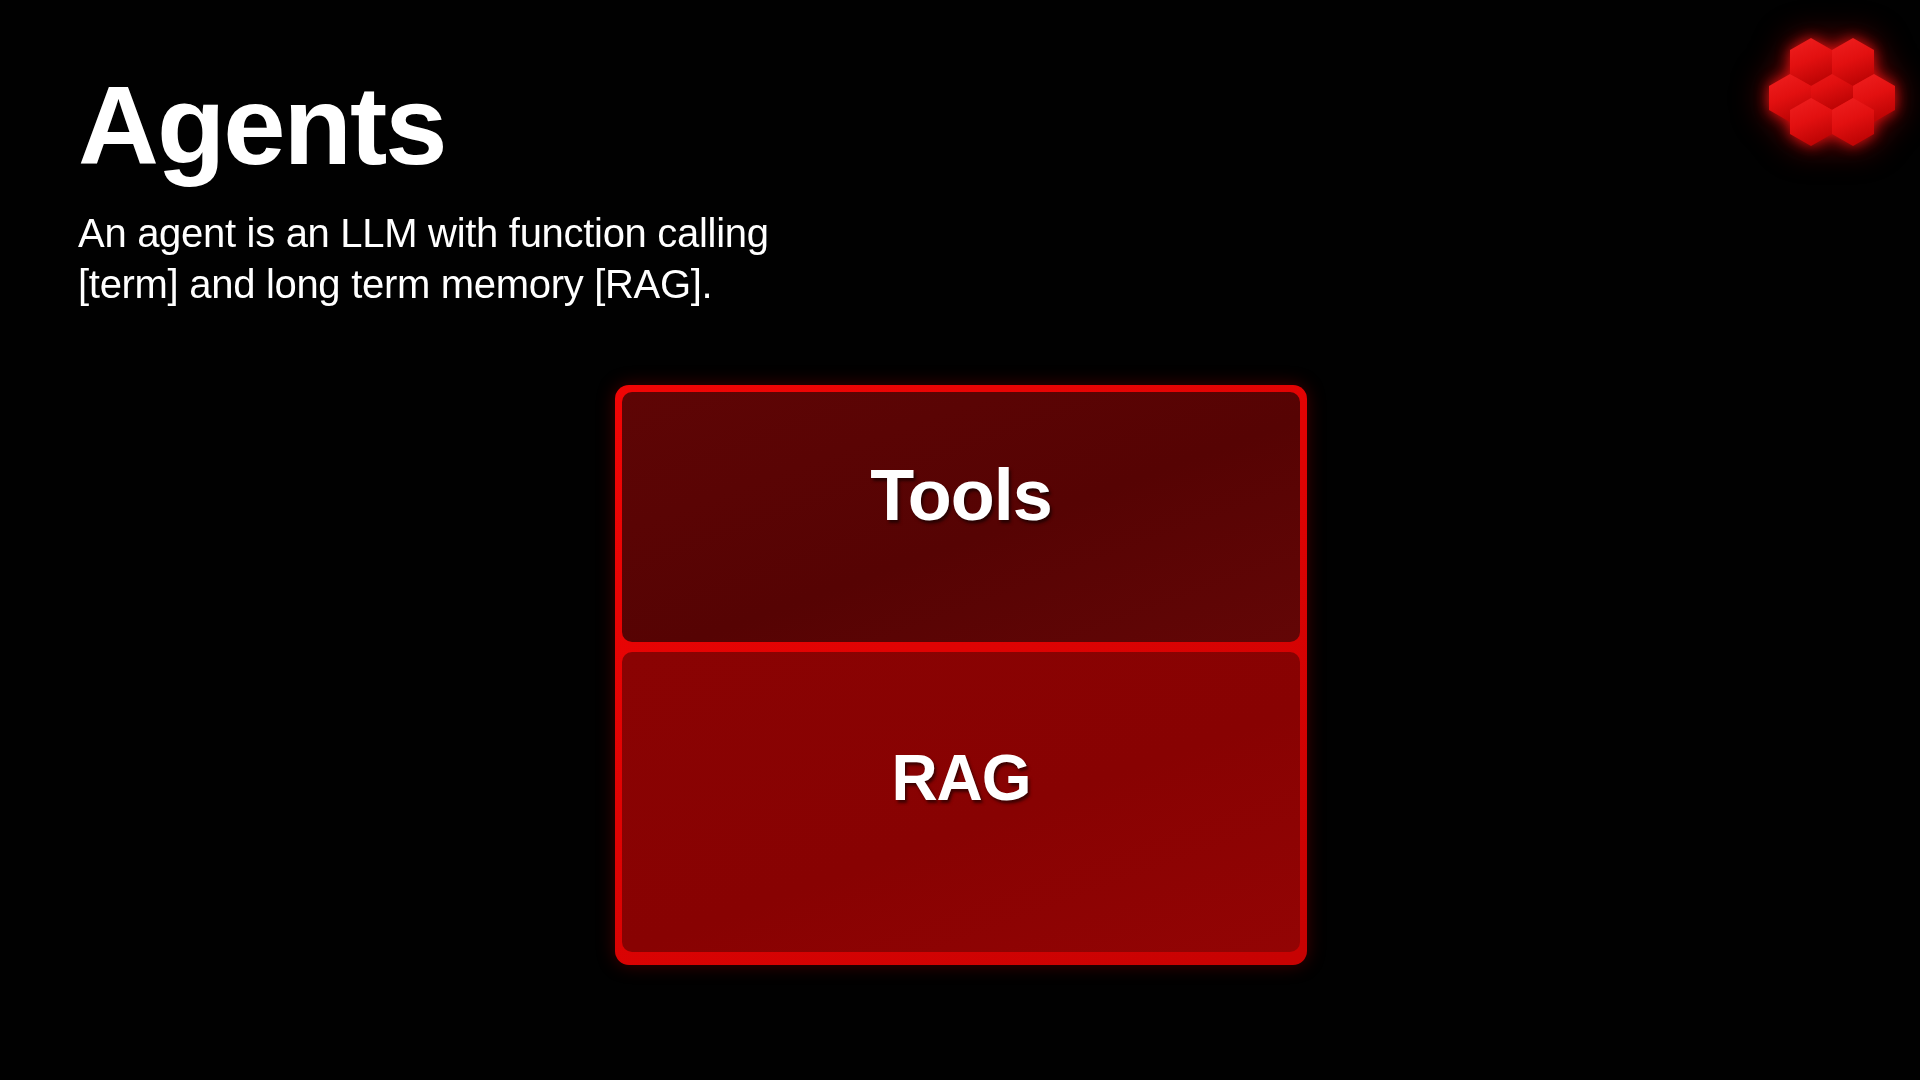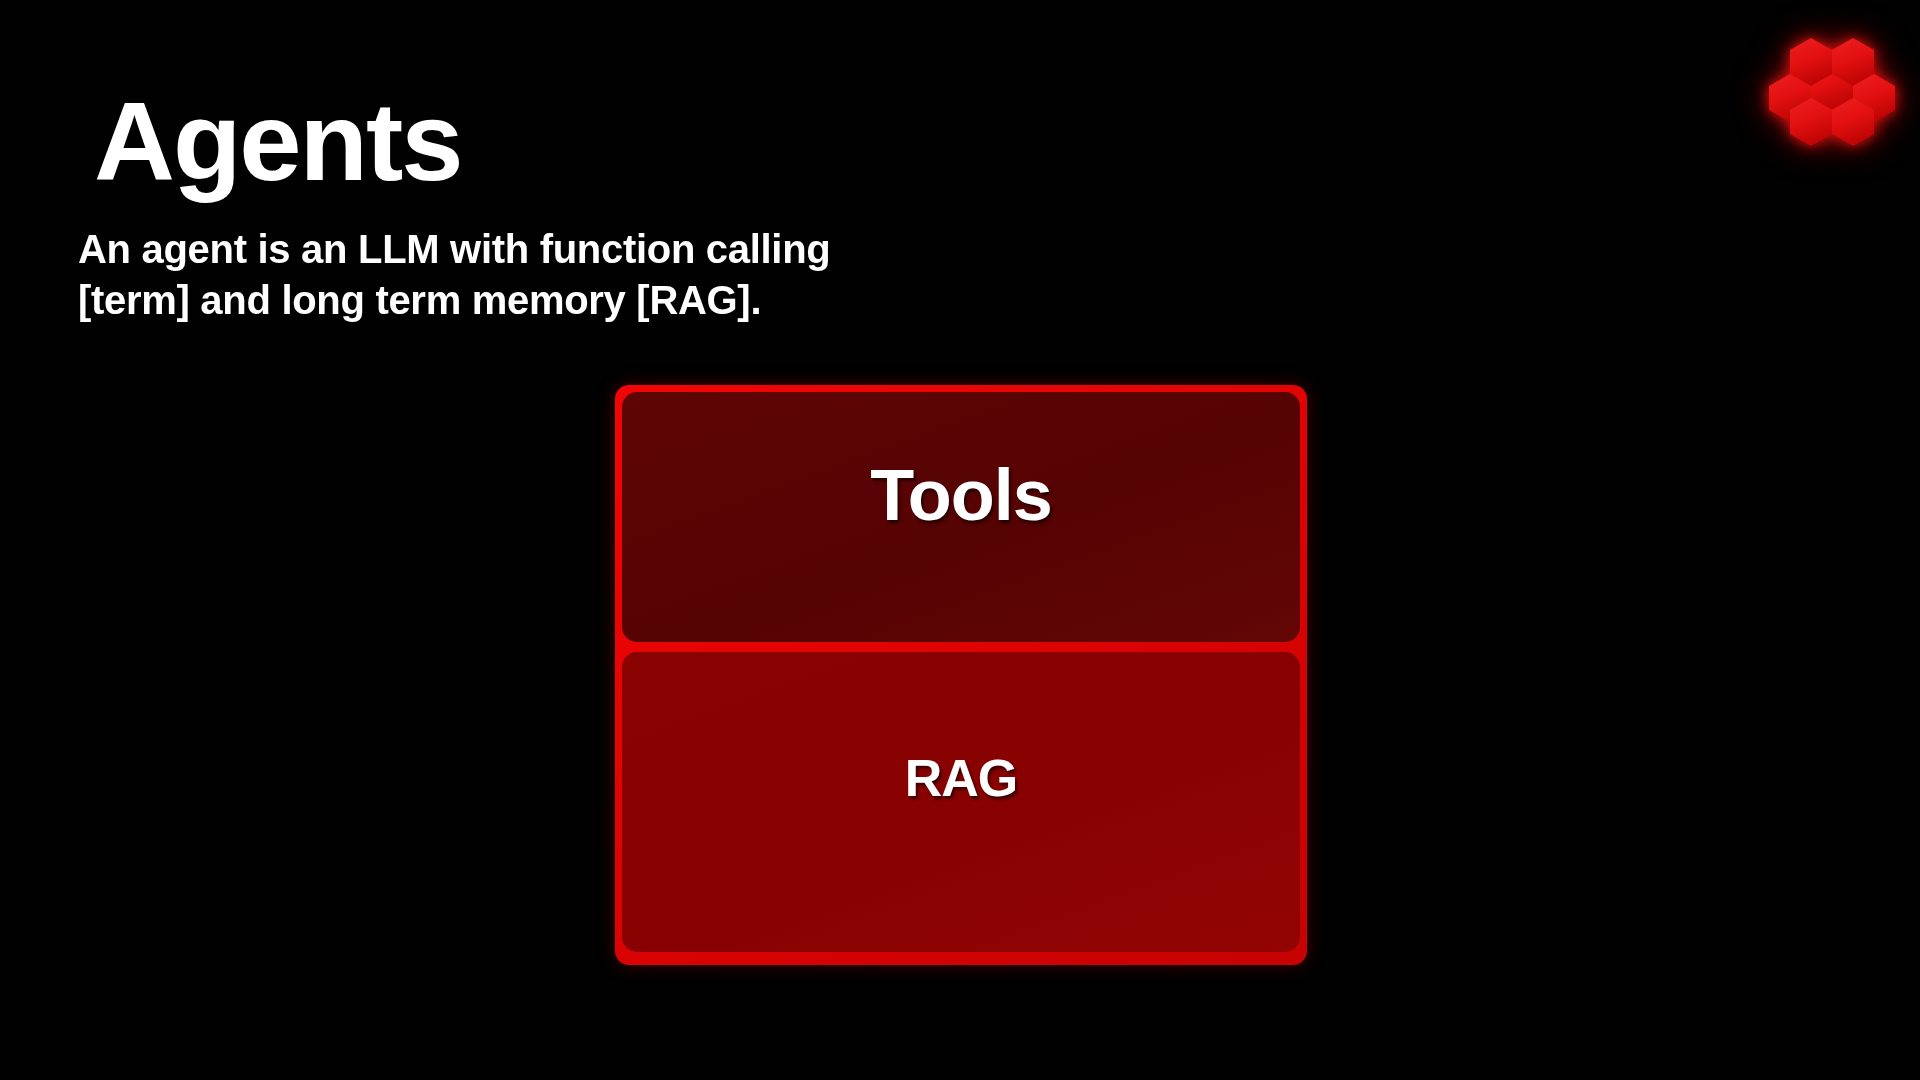--- a/index.html
+++ b/index.html
@@ -27,28 +27,28 @@
     left: 78px;
     top: 70px;
     width: 1100px;
   }
   .slide-title {
     font-size: 112px;
     font-weight: 700;
     color: #ffffff;
     letter-spacing: -2px;
     line-height: 1.0;
-    margin: 16px;
+    margin: 0;
     white-space: nowrap;
   }
   .slide-subtitle {
     margin: 0;
     margin-top: 26px;
     font-size: 40px;
-    font-weight: 700;
+    font-weight: 400;
     color: #ffffff;
     line-height: 1.28;
     letter-spacing: -0.3px;
     max-width: 960px;
   }
   .slide-subtitle .sub-line {
     display: block;
     white-space: nowrap;
   }
 
@@ -79,21 +79,21 @@
     background: linear-gradient(150deg, #f20505 0%, #e00303 45%, #c60202 100%);
     box-sizing: border-box;
     padding: 7px;
     display: flex;
     flex-direction: row;
     gap: 8px;
     box-shadow: 0 0 18px rgba(190, 0, 0, 0.35);
   }
 
   .panel {
-    border-radius: 15px;
+    border-radius: 10px;
     position: relative;
     display: flex;
     box-sizing: border-box;
     overflow: hidden;
   }
 
   .panel-label {
     color: #ffffff;
     font-weight: 700;
     letter-spacing: -1px;
@@ -136,21 +136,21 @@
   }
 
   .panel-rag {
     flex: 1 1 auto;
     margin-bottom: 6px;
     background: linear-gradient(160deg, #8a0303 0%, #880202 55%, #930404 100%);
     align-items: center;
     justify-content: center;
   }
   .panel-rag .panel-label {
-    font-size: 52px;
+    font-size: 64px;
     transform: translateY(-24px);
   }
 </style>
 </head>
 <body>
 
 <div id="slide">
 
   <div class="title-block">
     <h1 class="slide-title">Agents</h1>

